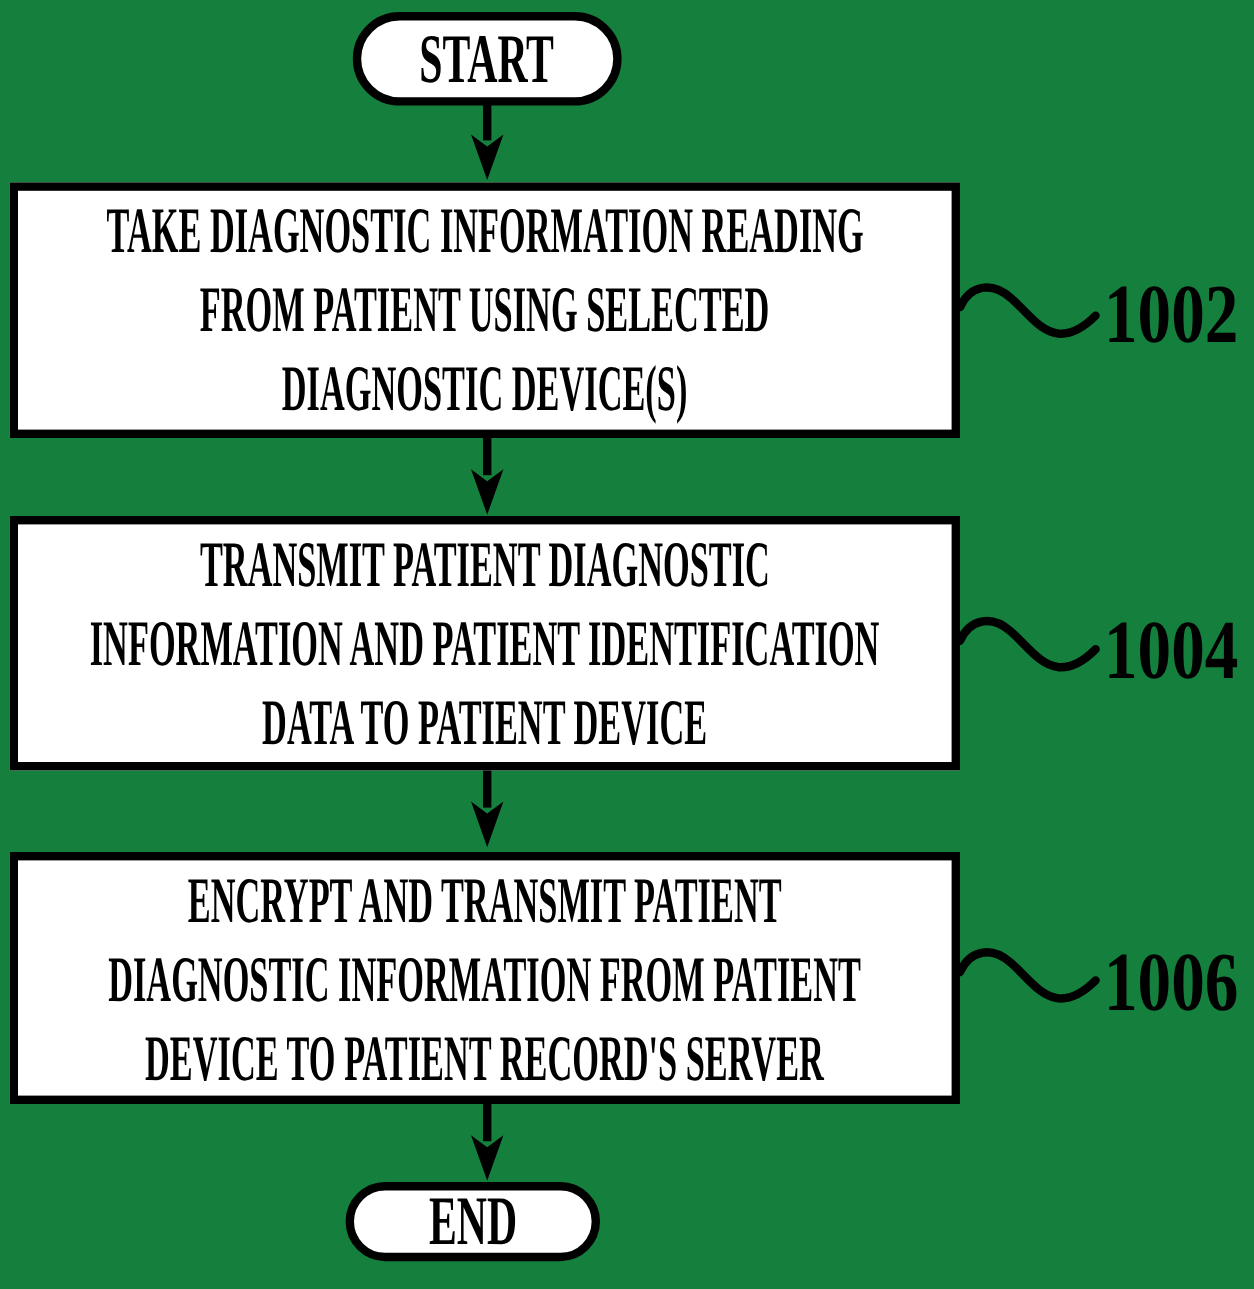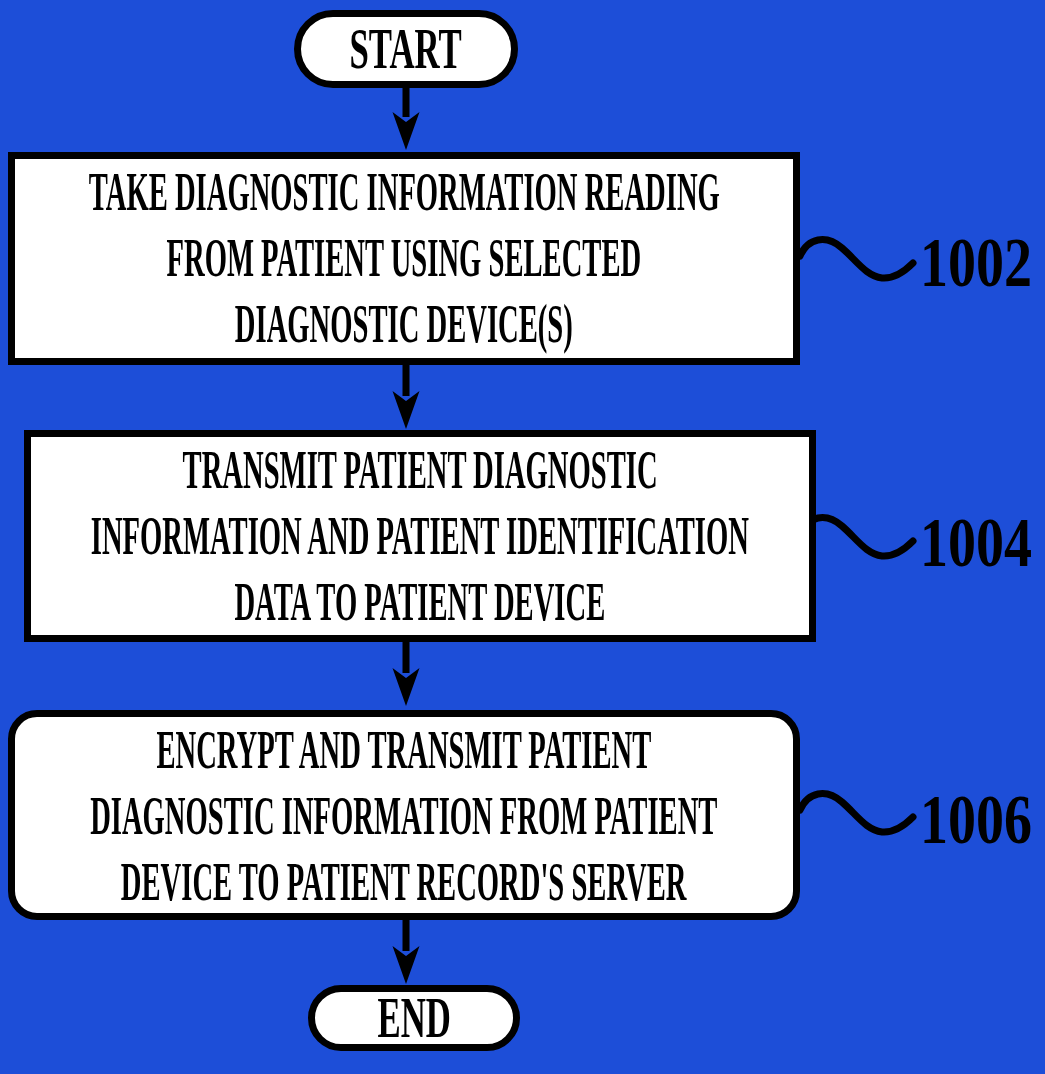--- a/index.html
+++ b/index.html
@@ -1,20 +1,20 @@
 <!DOCTYPE html>
 <html><head>
 <meta charset="utf-8">
 <style>
   html, body { margin: 0; padding: 0; background: #ffffff; }
   .canvas {
     position: relative;
     width: 1045px;
     height: 1074px;
-    background: #1d4ed8;
+    background: #15803d;
     color: #000000;
     font-family: "Liberation Serif", serif;
     overflow: hidden;
   }
   .overlay {
     position: absolute;
     left: 0; top: 0;
     width: 1045px; height: 1074px;
   }
   .terminal {
@@ -28,35 +28,35 @@
     background: #ffffff;
   }
   .terminal .t-label {
     font-weight: bold;
     font-size: 58px;
     line-height: 1;
     white-space: nowrap;
     transform: scaleX(0.60);
   }
   #start-terminal { left: 294px; top: 10px;  width: 224px; height: 78px; }
-  #end-terminal   { left: 308px; top: 985px; width: 212px; height: 66px; }
+  #end-terminal   { left: 288px; top: 985px; width: 212px; height: 66px; }
   .process {
     position: absolute;
     left: 8px;
     width: 792px;
     box-sizing: border-box;
     border: 7px solid #000000;
     background: #ffffff;
     display: flex;
     flex-direction: column;
     align-items: center;
   }
   #process-1 { top: 152px; height: 213px; }
-  #process-2 { top: 430px; height: 212px; margin-left: 16px; }
-  #process-3 { top: 710px; height: 210px; border-radius: 29px; }
+  #process-2 { top: 430px; height: 212px; }
+  #process-3 { top: 710px; height: 210px; }
   .process .ln {
     font-weight: bold;
     font-size: 54px;
     line-height: 66px;
     white-space: nowrap;
     transform: scaleX(0.53);
   }
   .ref-label {
     position: absolute;
     left: 920px;

